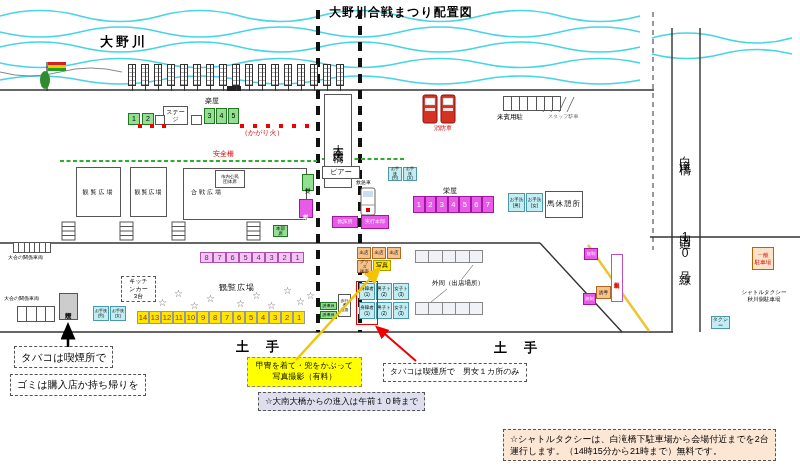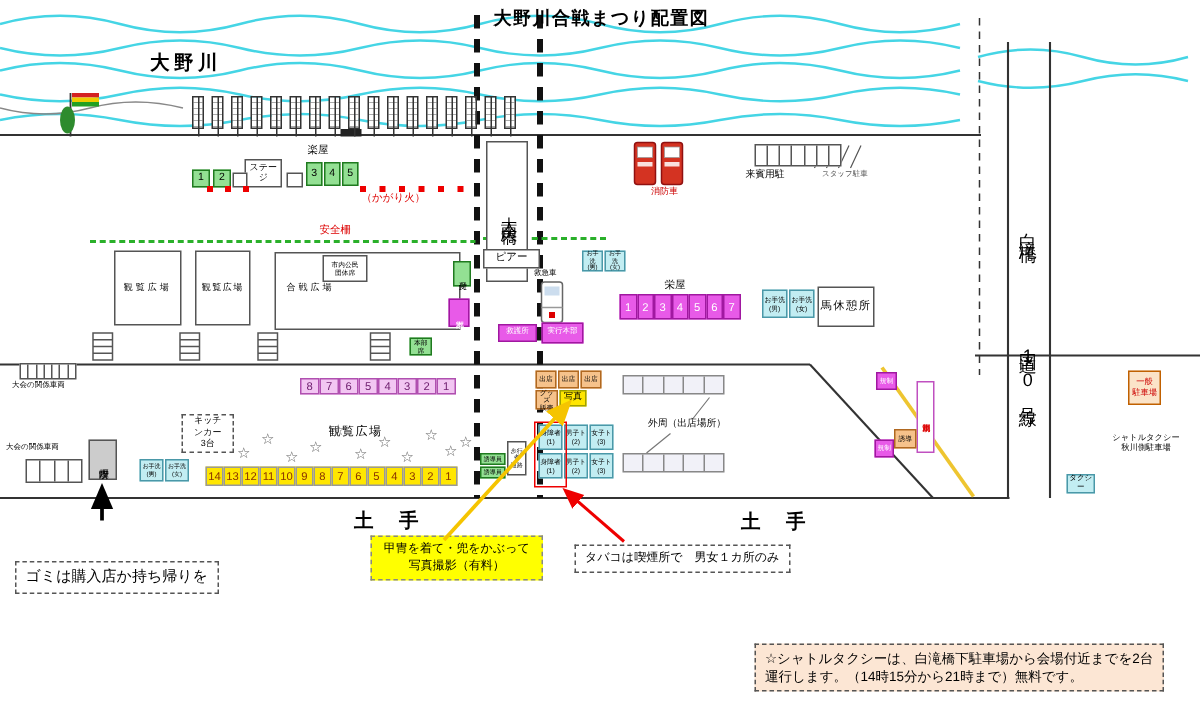--- a/index.html
+++ b/index.html
@@ -329,23 +329,25 @@
   <div class="bx og" style="left:596px;top:286px;width:15px;height:13px;font-size:4.5px;">誘導</div>
   <div class="bx mg" style="left:583px;top:293px;width:13px;height:12px;font-size:4.5px;">規制</div>
 
   <div class="bx" style="left:752px;top:247px;width:22px;height:23px;font-size:5.5px;background:#fbe3c8;border-color:#c06000;color:#c00;">一般<br>駐車場</div>
   <div class="t" style="left:733px;top:289px;width:62px;font-size:5.5px;text-align:center;white-space:normal;line-height:1.3;">シャトルタクシー<br>秋川側駐車場</div>
   <div class="bx cy" style="left:711px;top:316px;width:19px;height:13px;font-size:5px;">タクシー</div>
 
   <div class="t" style="left:236px;top:340px;font-size:13px;font-weight:bold;letter-spacing:2px;">土　手</div>
   <div class="t" style="left:494px;top:341px;font-size:13px;font-weight:bold;letter-spacing:2px;">土　手</div>
 
+  <div class="dash" style="left:14px;top:346px;font-size:10.5px;">タバコは喫煙所で</div>
   <div class="dash" style="left:10px;top:374px;font-size:10px;">ゴミは購入店か持ち帰りを</div>
   <div class="dash" style="left:247px;top:357px;width:115px;font-size:8px;text-align:center;background:#ffff00;border-color:#888;">甲冑を着て・兜をかぶって<br>写真撮影（有料）</div>
   <div class="dash" style="left:383px;top:363px;font-size:8px;">タバコは喫煙所で　男女１カ所のみ</div>
+  <div class="dash" style="left:258px;top:392px;font-size:8.5px;background:#dedeee;">☆大南大橋からの進入は午前１０時まで</div>
   <div class="dash" style="left:503px;top:429px;font-size:9px;background:#fce6d4;">☆シャトルタクシーは、白滝橋下駐車場から会場付近までを2台<br>運行します。（14時15分から21時まで）無料です。</div>
 
   <svg id="overlay" width="800" height="469" viewBox="0 0 800 469">
     <defs>
       <marker id="ab" markerWidth="8" markerHeight="8" refX="5" refY="3" orient="auto">
           <path d="M0,0L7,3L0,6z" fill="#000"></path>
         </marker>
       <marker id="ay" markerWidth="8" markerHeight="8" refX="5" refY="3" orient="auto">
           <path d="M0,0L7,3L0,6z" fill="#f5c400"></path>
         </marker>

